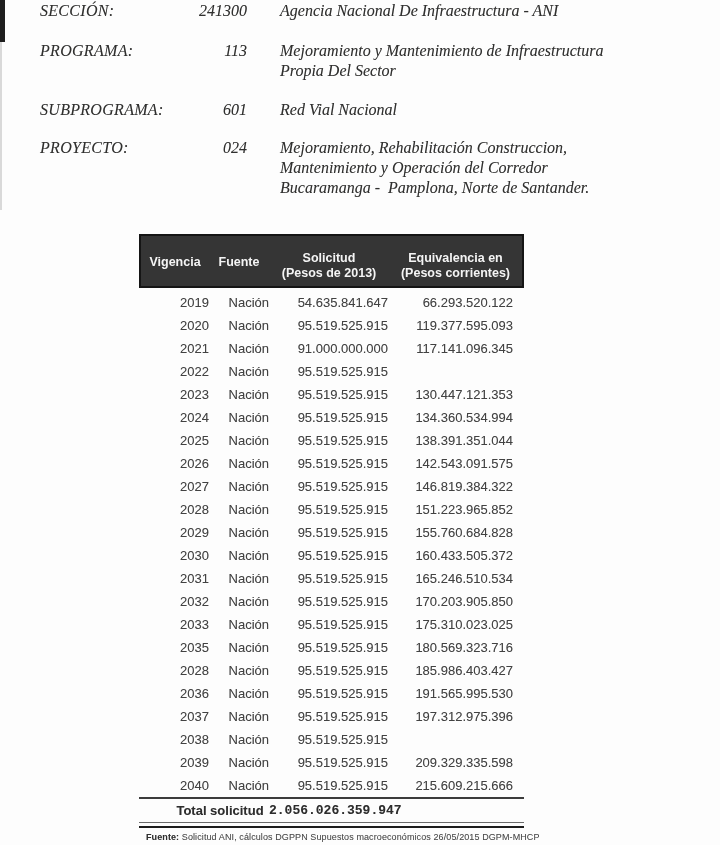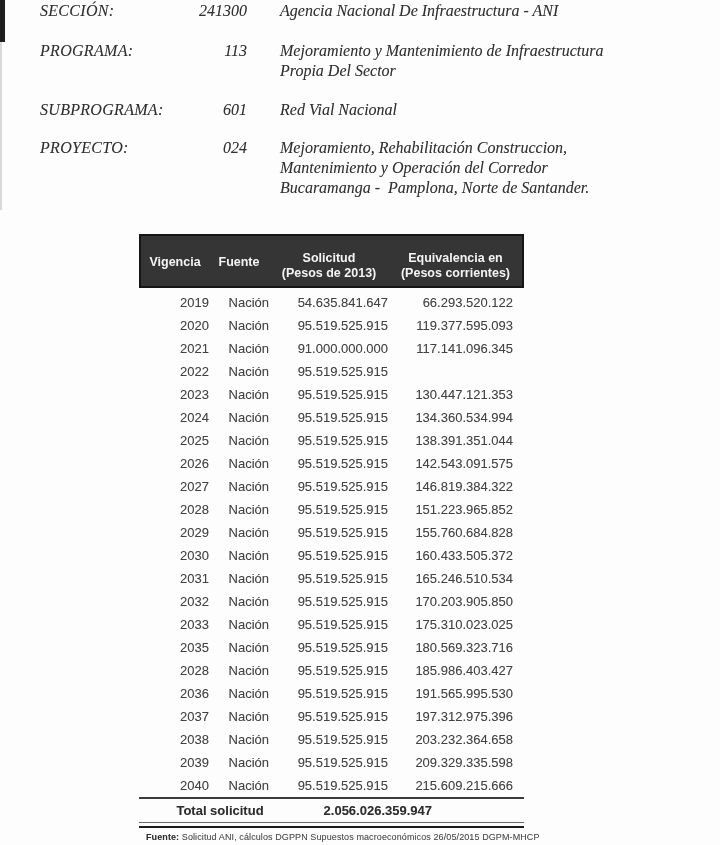--- a/index.html
+++ b/index.html
@@ -48,24 +48,24 @@
   .tbody{margin-top:3px;}
   .trow{height:23px;line-height:23px;font-size:13px;color:#424242;}
   .td.c0{text-align:right;}
   .td.c1{text-align:right;}
   .td.c2{text-align:right;padding-right:1px;}
   .td.c3{text-align:right;padding-right:11px;}
   .total-row{
     border-top:2px solid #3c3c3c;
     display:grid;grid-template-columns:130px 120px 1fr;
     height:23px;line-height:23px;
-    font-weight:bold;font-size:13px;color:#2d2d2d;gap:44px;
+    font-weight:bold;font-size:13px;color:#2d2d2d;
   }
   .total-label{text-align:center;padding-left:32px;white-space:nowrap;}
-  .total-value{text-align:right;padding-right:1px;}
+  .total-value{text-align:right;padding-right:1px;font-family:Liberation Mono, monospace;}
   .double-rule{height:3px;border-top:1px solid #6a6a6a;border-bottom:2px solid #1c1c1c;}
   .source-note{
     margin-top:4px;padding-left:7px;
     font-size:9px;color:#4c4c4c;letter-spacing:.1px;white-space:nowrap;
   }
   .source-note b{color:#2f2f2f;}
 </style>
 </head>
 <body>
 
@@ -223,21 +223,20 @@
         <div class="trow cols">
           <div class="td c0">2037</div>
           <div class="td c1">Nación</div>
           <div class="td c2">95.519.525.915</div>
           <div class="td c3">197.312.975.396</div>
         </div>
         <div class="trow cols">
           <div class="td c0">2038</div>
           <div class="td c1">Nación</div>
           <div class="td c2">95.519.525.915</div>
-          <div class="td c3">203.232.364.658</div>
         </div>
         <div class="trow cols">
           <div class="td c0">2039</div>
           <div class="td c1">Nación</div>
           <div class="td c2">95.519.525.915</div>
           <div class="td c3">209.329.335.598</div>
         </div>
         <div class="trow cols">
           <div class="td c0">2040</div>
           <div class="td c1">Nación</div>

